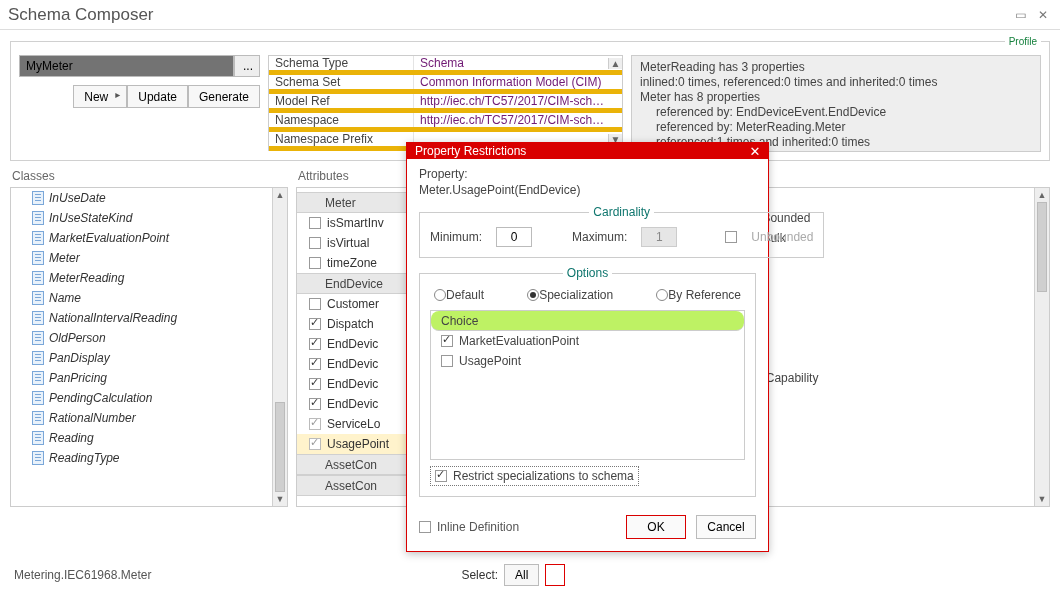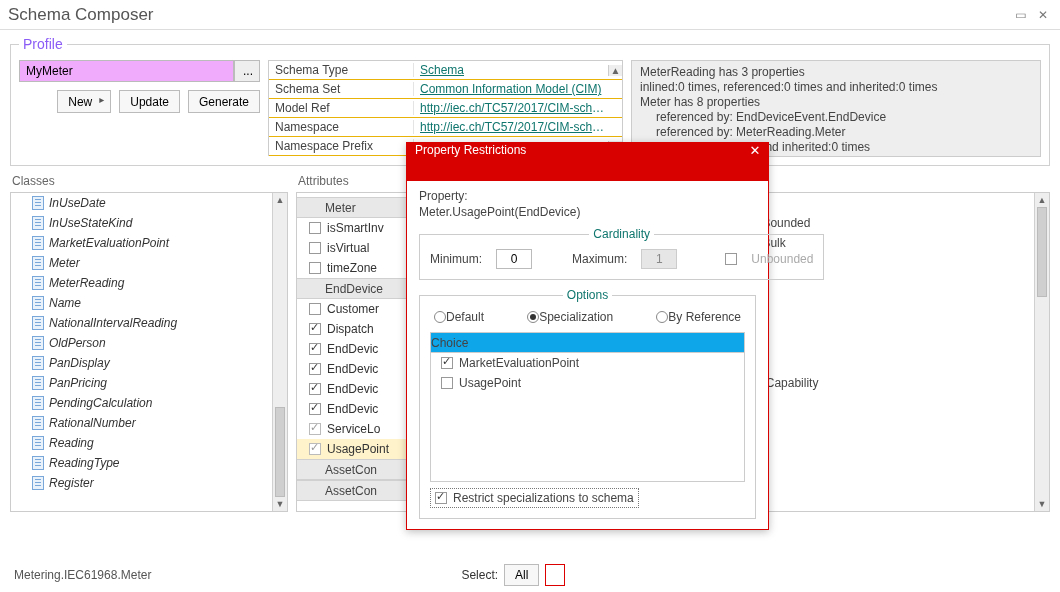--- a/index.html
+++ b/index.html
@@ -5,37 +5,37 @@
   * { box-sizing: border-box; margin: 0; padding: 0; font-family: "Segoe UI", Tahoma, Arial, sans-serif; }
   body { background: #fff; font-size: 12px; color: #333; width: 1060px; height: 592px; position: relative; overflow: hidden; }
 
   
   .titlebar { height: 30px; line-height: 30px; padding: 0 6px 0 8px; font-size: 17px; color: #555; border-bottom: 1px solid #ddd; display:flex; align-items:center;}
   .titlebar .spacer { flex:1; }
   .titlebar .winbtn { width:22px; text-align:center; color:#777; font-size:12px; }
 
   
   fieldset.section { border: 1px solid #d0d0d0; margin: 6px 10px 4px 10px; padding: 8px 8px 8px 8px; }
-  fieldset.section > legend { padding: 0 4px; color:#8b5cf6; font-size:14px; }
+  fieldset.section > legend { padding: 0 4px; color:#15803d; font-size:10px;text-align:right; }
 
   .profile-row { display:flex; gap:8px; align-items:flex-start; }
   .profile-left { display:flex; flex-direction:column; gap:8px; }
   .selectbox { display:flex; align-items:center; }
-  .selectbox input { width:215px; height:22px; border:1px solid #bbb; padding:0 6px; font-size:12px; background:#f0abfc;}
+  .selectbox input { width:215px; height:22px; border:1px solid #bbb; padding:0 6px; font-size:12px; background:#737373;}
   .selectbox button { width:26px; height:22px; border:1px solid #bbb; background:#eee;}
-  .btnrow { display:flex; gap:8px; justify-content:flex-end; }
+  .btnrow { display:flex; gap:0; justify-content:flex-end; }
   .btn { height:23px; border:1px solid #bbb; background:#f7f7f7; padding:0 10px; font-size:12px; }
   .btn.small { padding:0 8px; }
   .newbtn { position:relative; padding-right:18px;}
   .newbtn::after { content:"▸"; position:absolute; right:6px; top:3px; font-size:10px; color:#555;}
 
   .props-table { border:1px solid #ccc; border-bottom:none; width:355px; }
-  .props-table .row { display:flex; border-bottom:1px solid #eab308; height:19px; align-items:center;justify-content:space-between; }
+  .props-table .row { display:flex; border-bottom:5px solid #eab308; height:19px; align-items:center;justify-content:space-between; }
   .props-table .k { width:145px; padding-left:6px; color:#444; border-right:1px solid #e4e4e4;}
-  .props-table .v { flex:1; padding-left:6px; color:#0f766e; overflow:hidden; white-space:nowrap; text-overflow:ellipsis;text-decoration:underline;}
+  .props-table .v { flex:1; padding-left:6px; color:#701a75; overflow:hidden; white-space:nowrap; text-overflow:ellipsis;}
   .props-table .scrollbtn { width:14px; text-align:center; background:#eee; border-left:1px solid #ccc; font-size:10px; color:#666;}
 
   .infotext { flex:1; border:1px solid #ccc; background:#eee; padding:4px 8px 4px 8px; color:#444; line-height:15px; height:97px;}
   .infotext .indent { padding-left:16px; }
 
   
   .columns { display:flex; padding: 0 10px; gap:8px; }
   .col { display:flex; flex-direction:column; }
   .col-label { color:#666; margin:4px 0 4px 2px; }
   .listbox { border:1px solid #ccc; background:#fff; height:320px; overflow:hidden; position:relative;}
@@ -62,36 +62,36 @@
   .rightlist .ritem { height:20px; padding-left:10px; display:flex; align-items:center; color:#444;}
 
   .statusbar { position:absolute; bottom:6px; left:14px; right:14px; display:flex; align-items:center; font-size:12px;}
   .statusbar .lbl { color:#555; }
   .statusbar .selrow { margin-left:310px; display:flex; align-items:center; gap:6px;}
   .statusbar .selrow .btn { height:22px; }
   .red-under { border:1px solid #d00; height:22px; width:20px; background:#fff;}
 
   
   .modal { position:absolute; left:406px; top:142px; width:363px; border:1px solid #d90000; background:#fff; box-shadow:0 2px 8px rgba(0,0,0,0.25); z-index:100;}
-  .modal .mhdr { background:#d90000; color:#fff; height:38px; display:flex; align-items:flex-start; padding:0 4px 0 8px; font-size:12px;}
+  .modal .mhdr { background:#d90000; color:#fff; height:16px; display:flex; align-items:center; padding:0 4px 0 8px; font-size:12px;}
   .modal .mhdr .spacer { flex:1;}
   .modal .mhdr .close { width:18px; text-align:center; font-size:13px;}
   .modal .mbody { padding:8px 12px 10px 12px; color:#444;}
   .modal fieldset { border:1px solid #ccc; padding:8px 10px 10px 10px; margin-top:8px;}
   .modal fieldset legend { padding:0 4px; color:#0f766e;text-align:center;}
   .cardrow { display:flex; align-items:center; gap:14px;}
   .cardrow input { width:36px; height:20px; border:1px solid #bbb; text-align:center; font-size:12px;}
   .cardrow input.dis { background:#e6e6e6; color:#888; border-color:#ccc;}
   .dischk { color:#aaa;}
   .radio { width:12px; height:12px; border:1px solid #888; border-radius:50%; display:inline-block; position:relative; vertical-align:middle;}
   .radio.checked::after { content:""; position:absolute; left:2px; top:2px; width:6px; height:6px; background:#333; border-radius:50%;}
   .optrow { display:flex; justify-content:space-between; padding:0 4px 8px 4px;}
   .optrow label { display:flex; align-items:center; }
   .choicebox { border:1px solid #ccc; height:150px; }
-  .choicebox .chdr { background:#0ea5e9; border-bottom:1px solid #ccc; height:20px; display:flex; align-items:center;}
+  .choicebox .chdr { background:#bef264; border-bottom:1px solid #ccc; height:20px; padding-left:10px; display:flex; align-items:center;border-radius:8px;}
   .choicebox .citem { display:flex; align-items:center; gap:6px; padding:3px 0 3px 10px;}
   .restrict { margin-top:6px; display:flex; align-items:center; gap:6px; border:1px dotted #777; padding:2px 4px; width:fit-content;}
   .mfoot { display:flex; align-items:center; padding:8px 12px 12px 12px; gap:10px;}
   .mfoot .spacer { flex:1;}
   .mfoot .chkrow { display:flex; align-items:center; gap:6px; color:#555;}
   .dlgbtn { width:60px; height:24px; border:1px solid #bbb; background:#fafafa; font-size:12px;}
   .dlgbtn.primary { border:1px solid #d90000;}
 </style>
 </head>
 <body>
@@ -253,27 +253,20 @@
               <span class="icon-doc"></span>
             </span>
             <span>Reading</span>
           </div>
           <div class="listitem">
             <span class="exp"></span>
             <span class="licon">
               <span class="icon-doc"></span>
             </span>
             <span>ReadingType</span>
-          </div>
-          <div class="listitem">
-            <span class="exp"></span>
-            <span class="licon">
-              <span class="icon-doc"></span>
-            </span>
-            <span>Register</span>
           </div>
         </div>
       <div class="scroll-v">
         <div class="arr">▲</div>
         <div class="thumb-bot"></div>
         <div class="arr" style="position:absolute;bottom:0;left:0;right:0">▼</div>
       </div>
     </div>
   </div>
 
@@ -425,13 +418,22 @@
             <span class="chk"></span>
             <span>UsagePoint</span>
           </div>
       </div>
       <div class="restrict">
         <span class="chk checked"></span>
         <span>Restrict specializations to schema</span>
       </div>
     </fieldset>
   </div>
+  <div class="mfoot">
+    <div class="chkrow">
+      <span class="chk"></span>
+      <span>Inline Definition</span>
+    </div>
+    <span class="spacer"></span>
+    <button class="dlgbtn primary">OK</button>
+    <button class="dlgbtn">Cancel</button>
+  </div>
 </div>
 
 </body></html>

